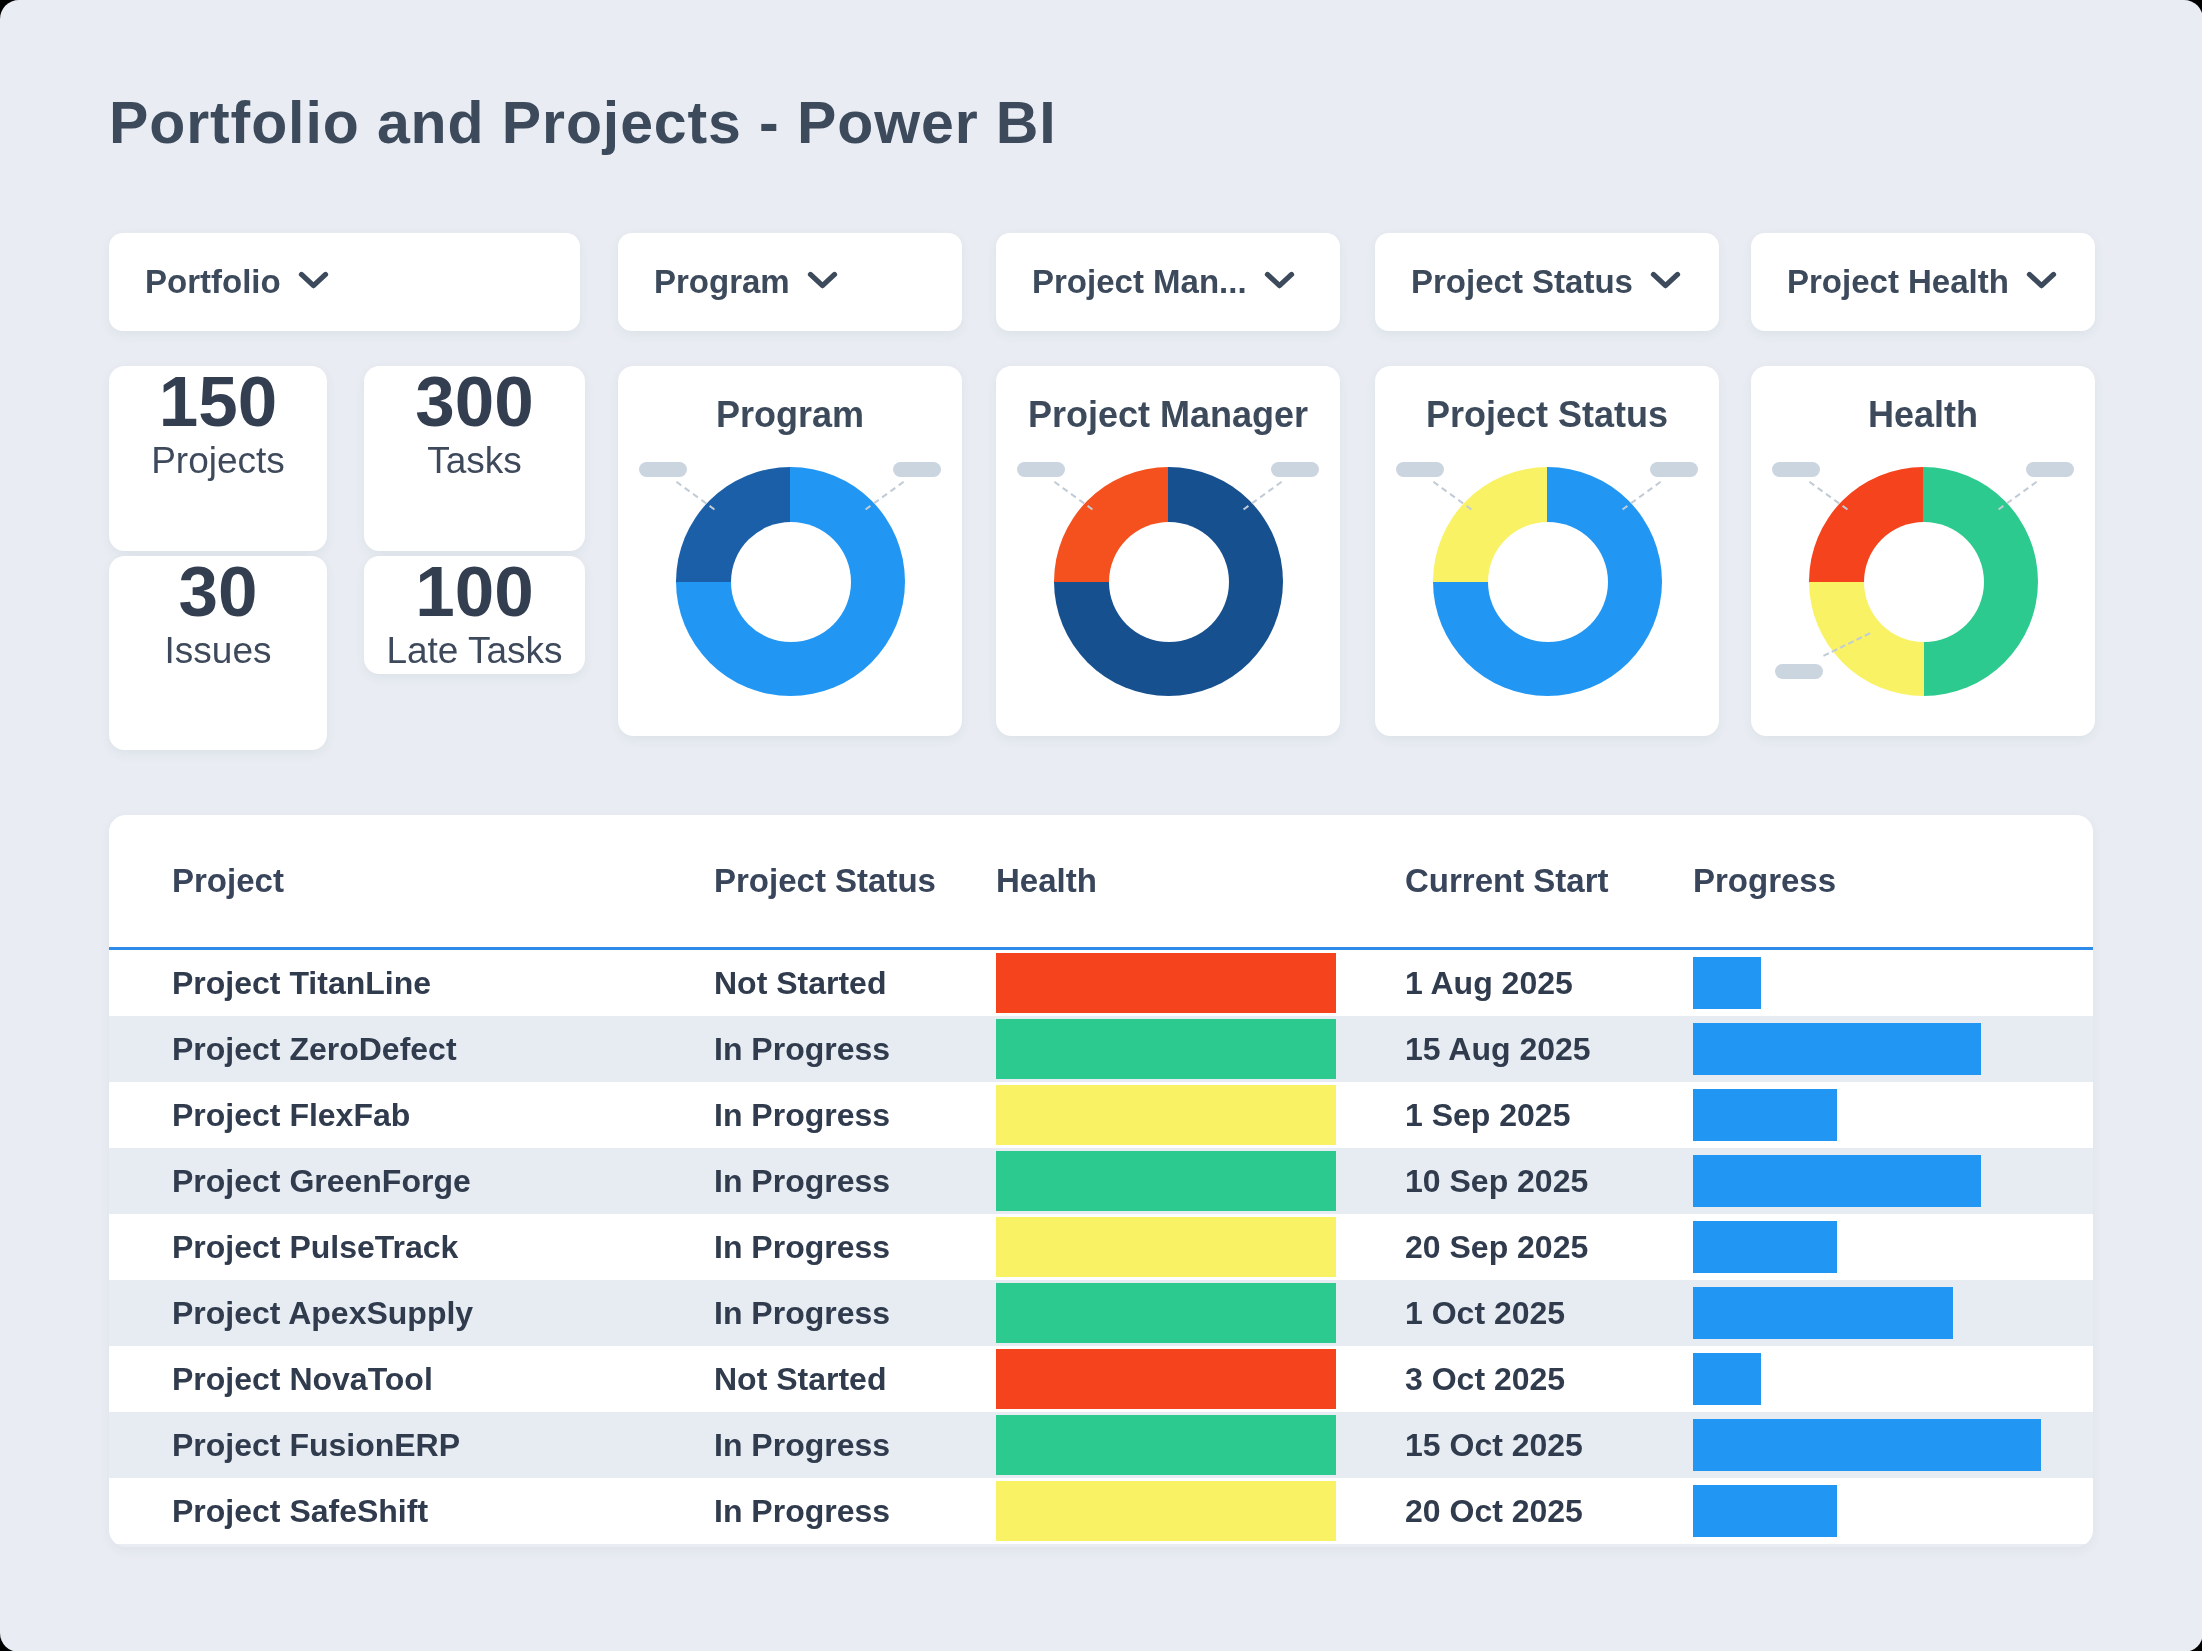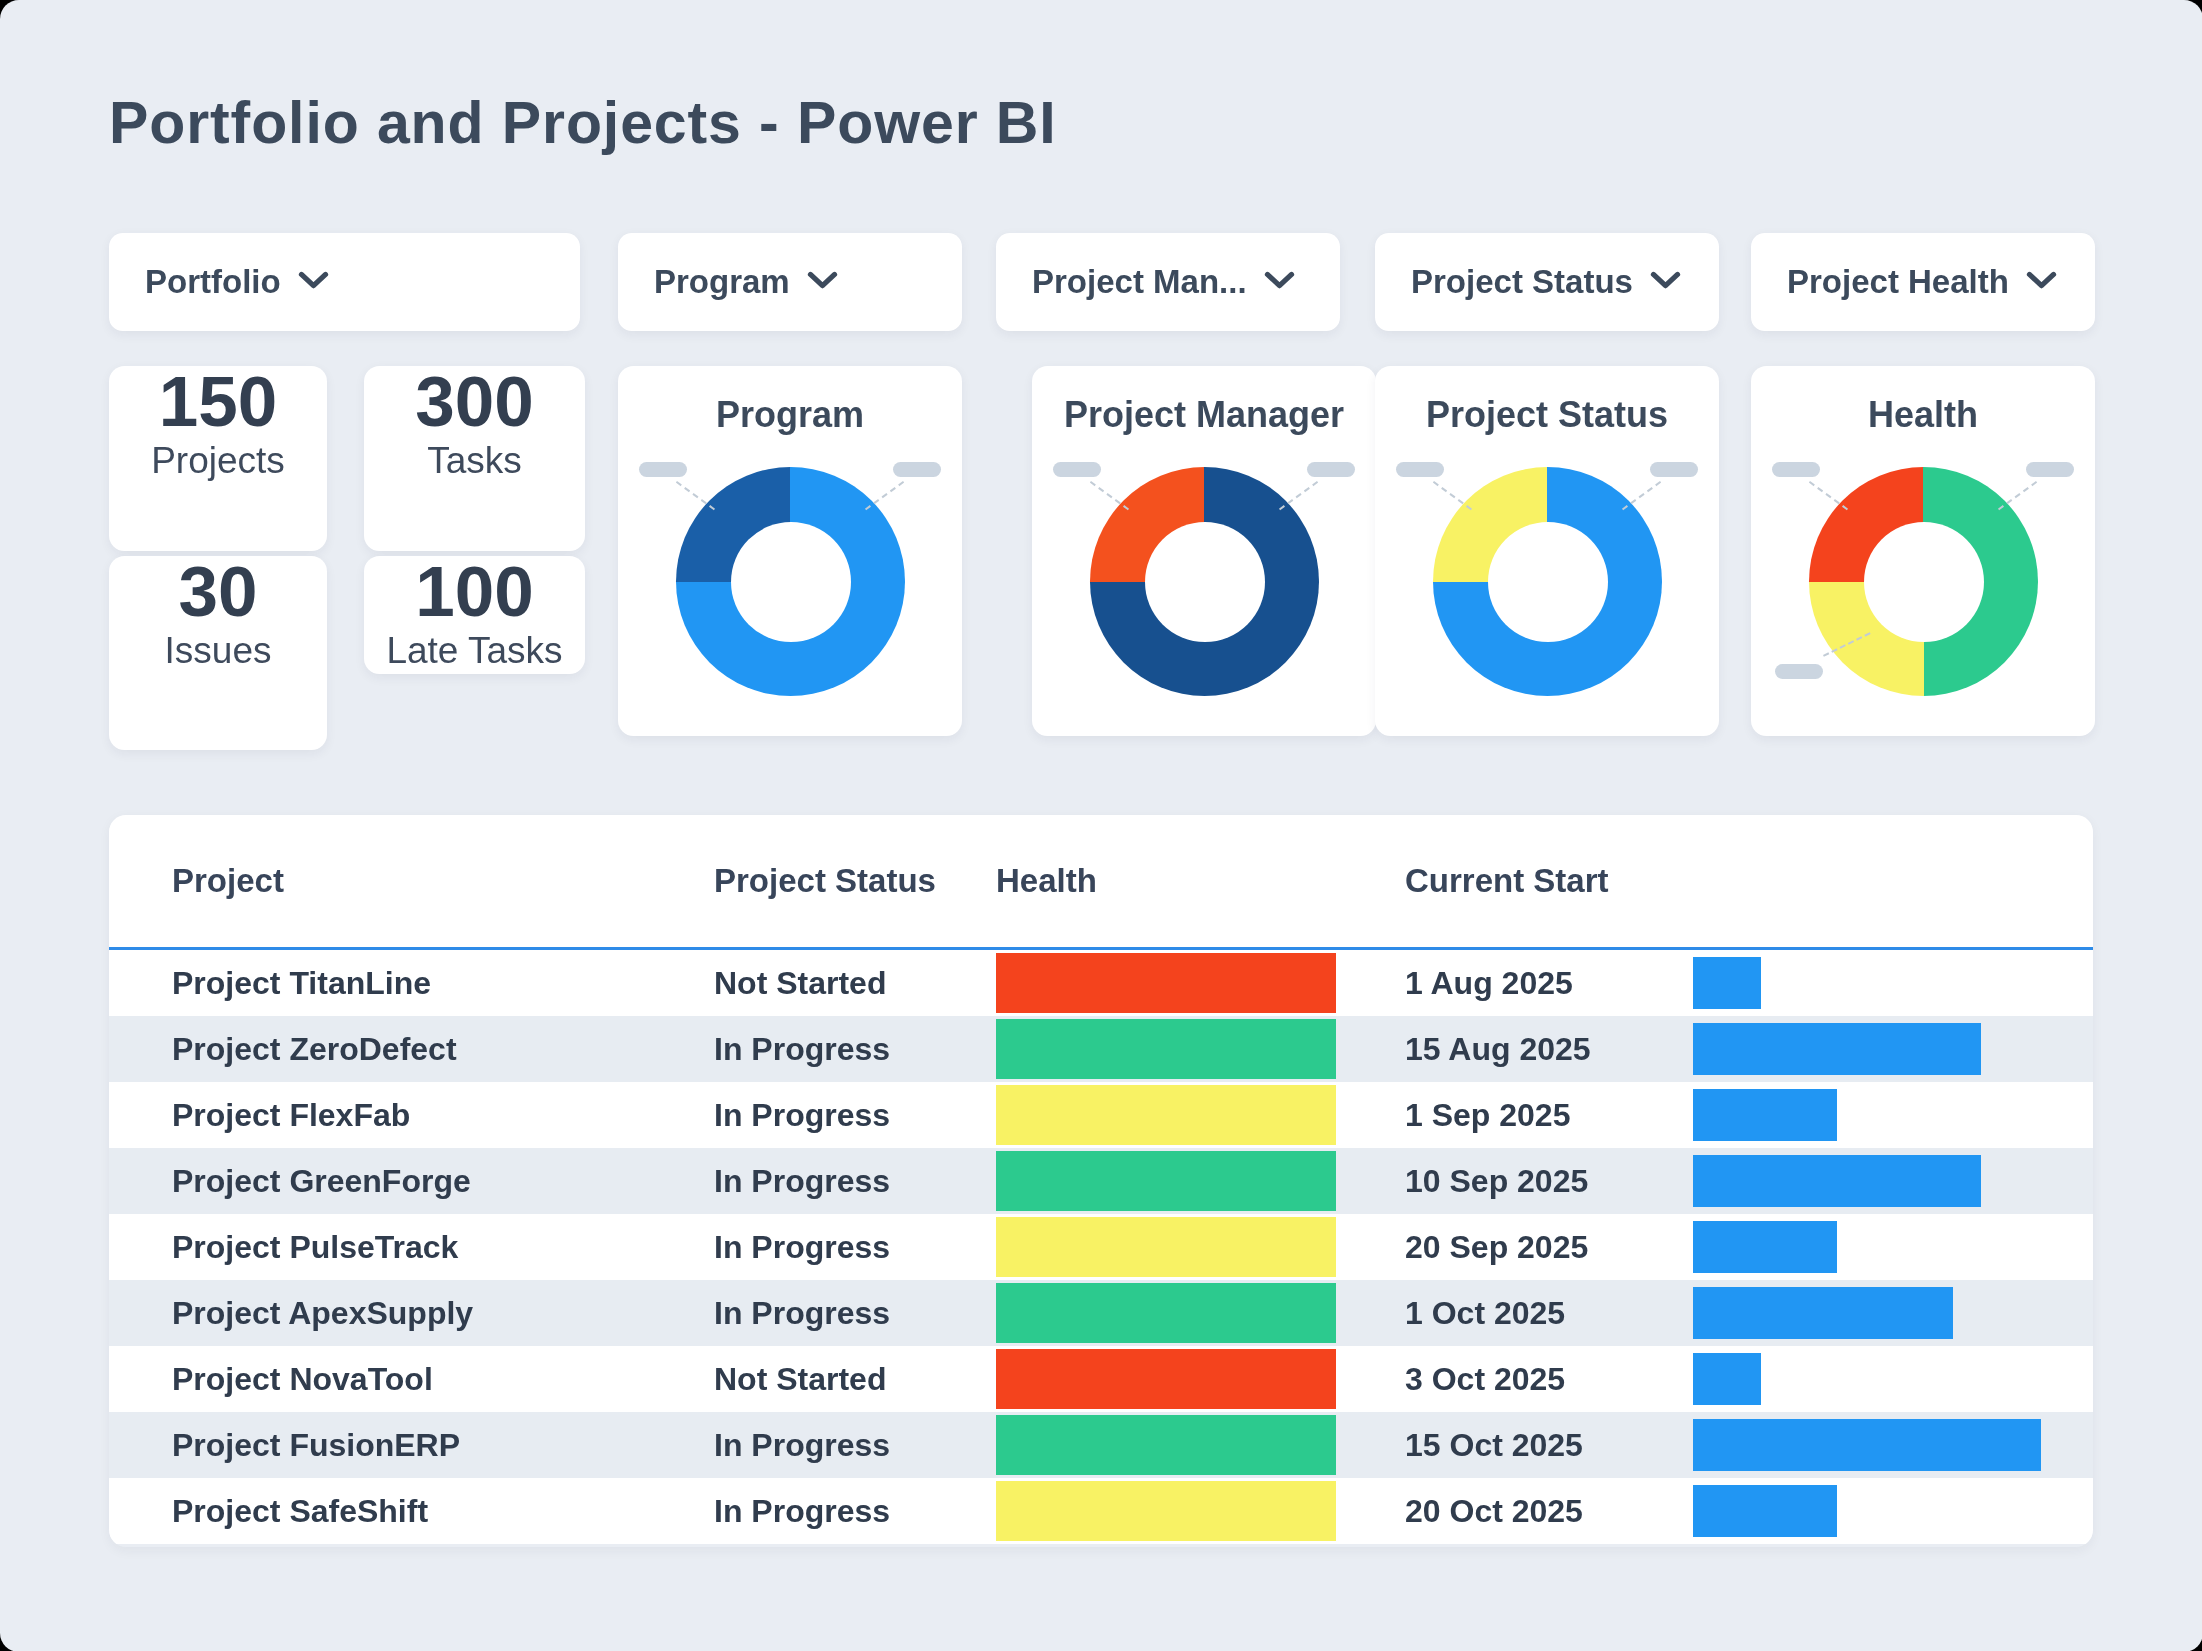--- a/index.html
+++ b/index.html
@@ -109,21 +109,21 @@
       <div class="dcard" style="left: 618px;">
         <div class="dtitle">Program</div>
         <div class="donut" style="background:conic-gradient(from 0deg, #2196f3 0% 75%, #1a5fa8 75% 100%);">
           <div class="hole"></div>
         </div>
         <div class="pill" style="left:20.6px;top:96px;"></div>
         <div class="leader" style="left:59px;top:115px;width:47px;transform:rotate(36deg);transform-origin:left top;"></div>
         <div class="pill" style="left:275px;top:96px;"></div>
         <div class="leader" style="left:238px;top:115px;width:47px;transform:rotate(-36deg);transform-origin:right top;"></div>
       </div>
-      <div class="dcard" style="left: 1032px;">
+      <div class="dcard" style="left: 996px;">
         <div class="dtitle">Project Manager</div>
         <div class="donut" style="background:conic-gradient(from 0deg, #17508f 0% 75%, #f4511e 75% 100%);">
           <div class="hole"></div>
         </div>
         <div class="pill" style="left:20.6px;top:96px;"></div>
         <div class="leader" style="left:59px;top:115px;width:47px;transform:rotate(36deg);transform-origin:left top;"></div>
         <div class="pill" style="left:275px;top:96px;"></div>
         <div class="leader" style="left:238px;top:115px;width:47px;transform:rotate(-36deg);transform-origin:right top;"></div>
       </div>
       <div class="dcard" style="left: 1375px;">
@@ -149,20 +149,21 @@
         <div class="leader" style="left:72px;top:289px;width:52px;transform:rotate(-26deg);transform-origin:left top;"></div>
       </div>
     </div>
 
   <div class="tbl">
     <div class="thead" id="thead">
         <div class="th c1">Project</div>
         <div class="th c2">Project Status</div>
         <div class="th c3">Health</div>
         <div class="th c4">Current Start</div>
+        <div class="th c5">Progress</div>
       </div>
     <div id="tbody">
         <div class="trow">
           <div class="td c1">Project TitanLine</div>
           <div class="td c2">Not Started</div>
           <div class="healthbar" style="background:#f4431d;"></div>
           <div class="td c4">1 Aug 2025</div>
           <div class="progtrack">
             <div class="progbar" style="width:17%;"></div>
           </div>

